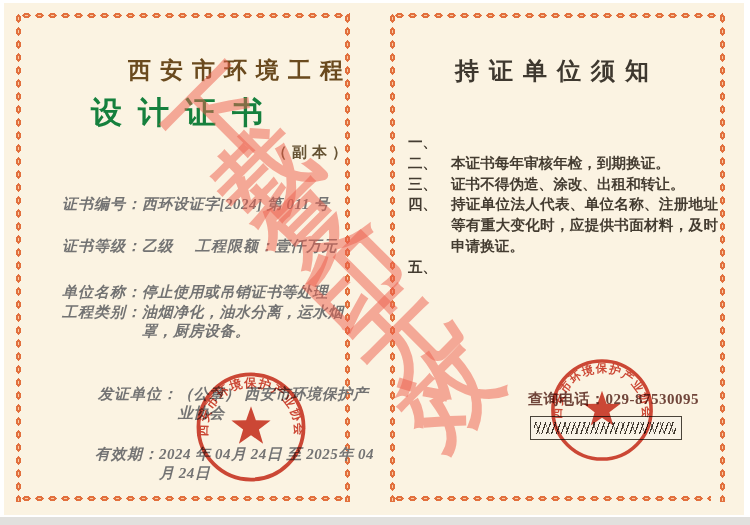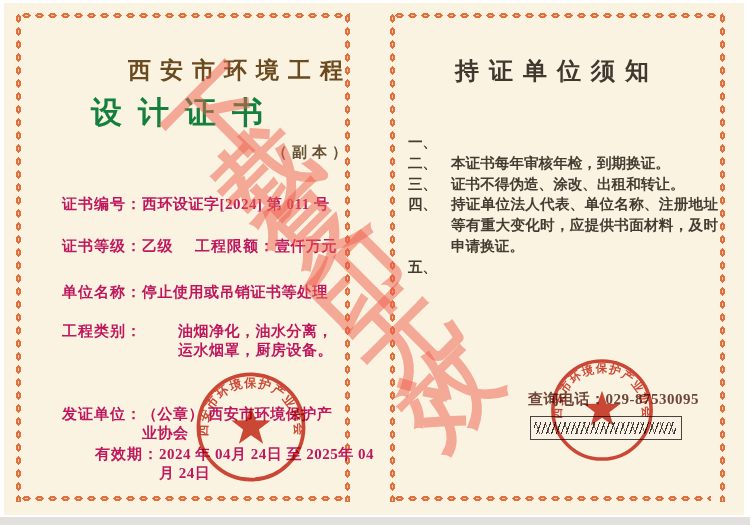--- a/index.html
+++ b/index.html
@@ -44,21 +44,21 @@
   .cert-title{
     left:18px;top:92px;width:334px;text-align:center;
     font-size:31px;font-weight:bold;letter-spacing:16px;color:#15803d;
   }
   .copy-label{
     left:18px;top:143px;width:334px;text-align:right;
     font-size:15px;letter-spacing:5px;color:#655233;font-weight:bold;
   }
   .field{
     left:62px;width:285px;display:flex;align-items:flex-start;
-    font-size:15px;font-weight:bold;color:#be185d;line-height:19px;
+    font-size:15px;font-weight:bold;color:#737373;line-height:19px;font-style:italic;
   }
   .field .lbl{white-space:nowrap;letter-spacing:1px;}
   .field .val{letter-spacing:.5px;}
   .grade-gap{display:inline-block;width:22px;}
   .cat-val{width:222px;}
   
   .notice-title{
     left:392px;top:55px;width:330px;text-align:center;
     font-size:24px;font-weight:bold;letter-spacing:10px;color:#3e382f;
   }
@@ -127,26 +127,26 @@
   <span class="grade-gap"></span>
   <span class="lbl">工程限额：</span>
   <span class="val">壹仟万元</span>
 </div>
 
 <div class="abs field" style="top:283px;">
   <span class="lbl">单位名称：</span>
   <span class="val">停止使用或吊销证书等处理</span>
 </div>
 
-<div class="abs field" style="top:322px;gap:36px;">
+<div class="abs field" style="top:303px;">
   <span class="lbl">工程类别：</span>
   <span class="val cat-val">油烟净化，油水分离，运水烟罩，厨房设备。</span>
 </div>
 
-<div class="abs field" style="top:405px;">
+<div class="abs field" style="top:385px;margin-left:36px;">
   <span class="lbl">发证单位：</span>
   <span class="val">（公章） 西安市环境保护产业协会</span>
 </div>
 
 <div class="abs field" style="top:445px;margin-left:33px;">
   <span class="lbl">有效期：</span>
   <span class="val">2024 年 04月 24日 至 2025年 04月 24日</span>
 </div>
 
 <div class="abs notice-title">持证单位须知</div>

